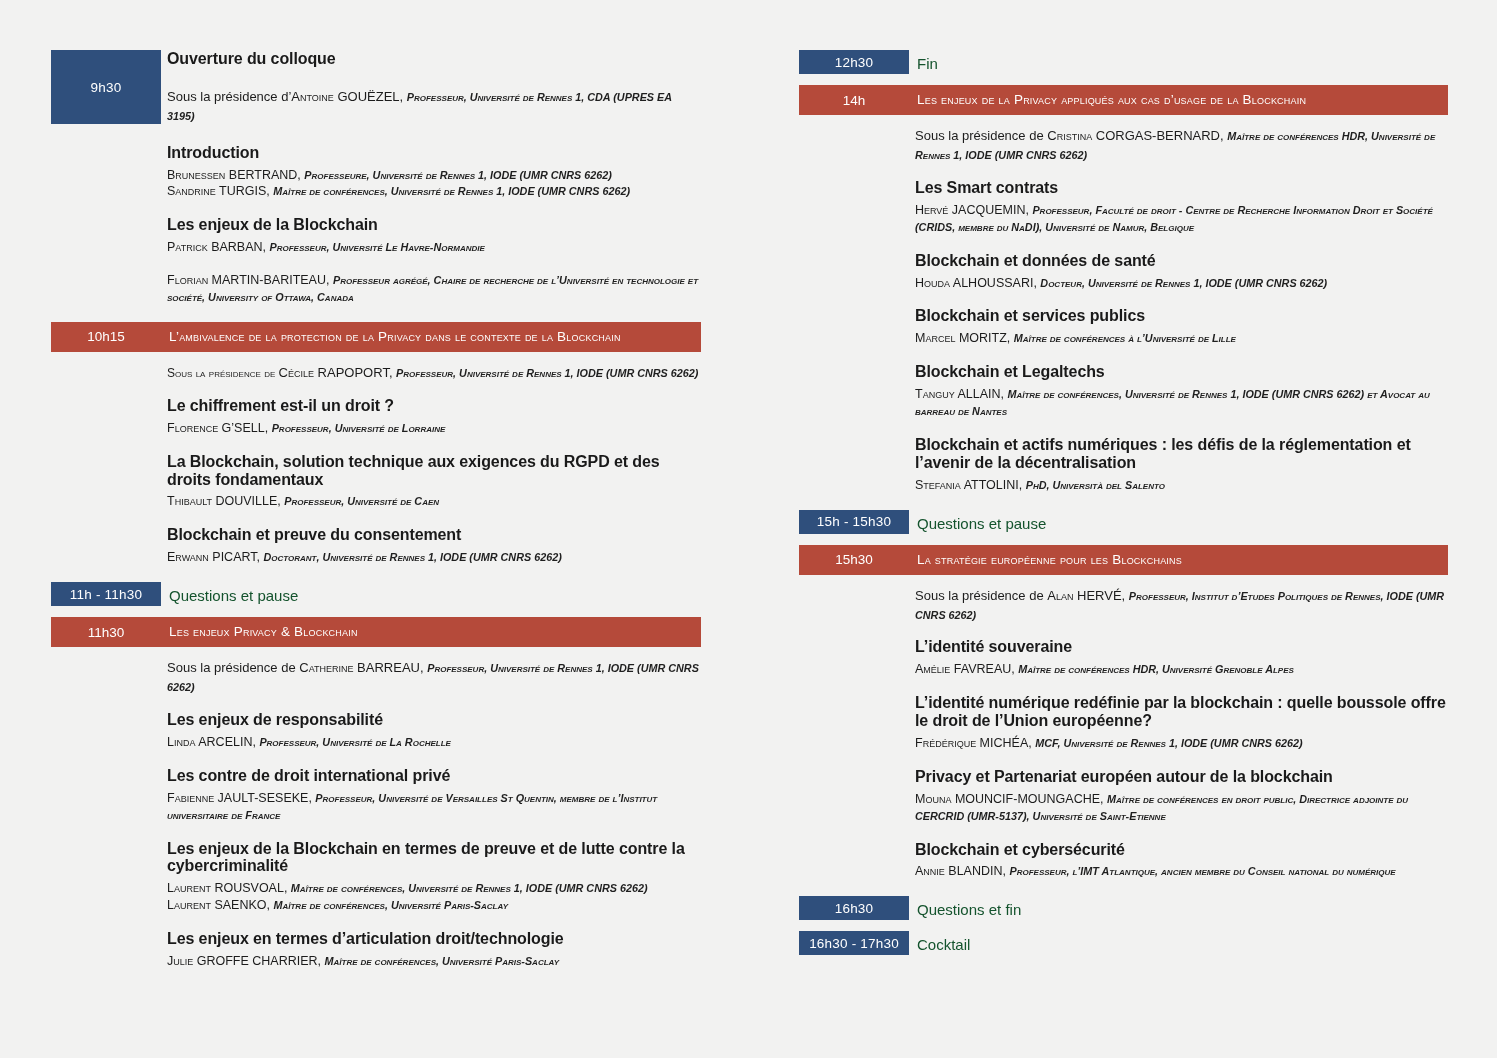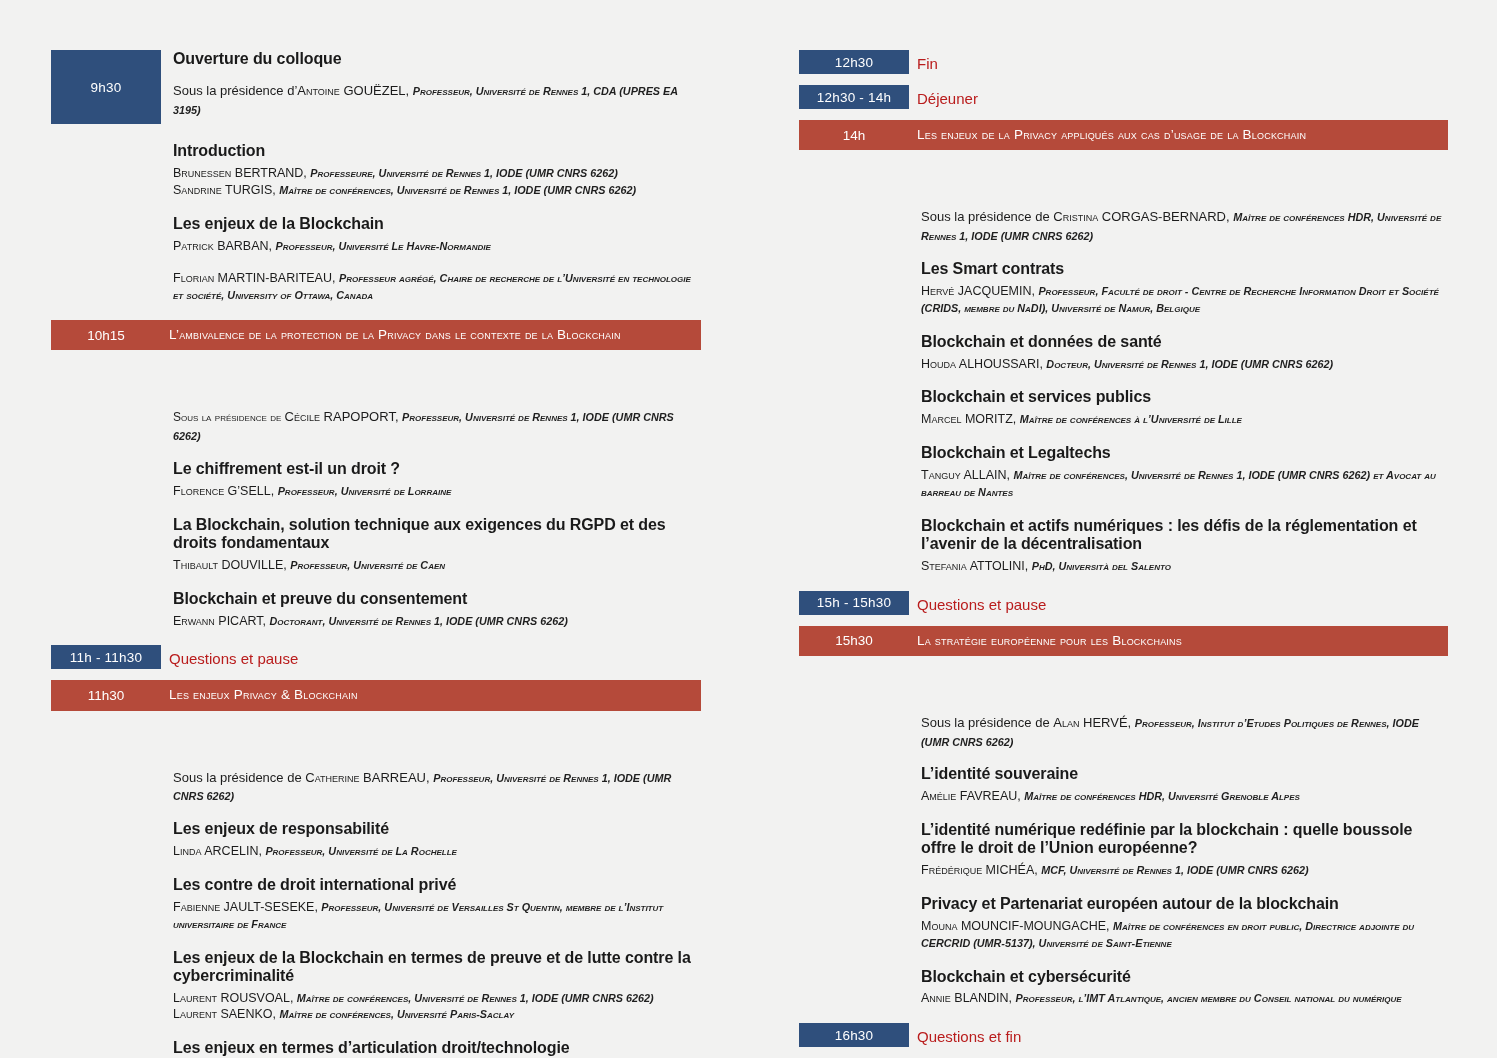--- a/index.html
+++ b/index.html
@@ -17,32 +17,32 @@
     font-family:"Liberation Sans", sans-serif;
     color:var(--ink);
     overflow:hidden;
   }
   .col{position:absolute;top:50px;display:flex;flex-direction:column;}
   .col-left{left:51px;width:650px;}
   .col-right{left:799px;width:649px;}
 
   .row{display:flex;align-items:flex-start;}
   .gutter{flex:0 0 110px;width:110px;}
-  .content{flex:1;padding-left:12px;min-width:0;}
+  .content{flex:1;padding-left:6px;min-width:0;}
 
   .badge{
     background:var(--blue);color:#fff;
     display:flex;align-items:center;justify-content:center;
     font-size:13.5px;letter-spacing:0.2px;
   }
   .badge.small{height:24px;}
   .badge.tall{height:74px;}
   .badge-row{margin-bottom:8px;}
   .badge-text{
-    font-size:15px;color:#b91c1c;
+    font-size:15px;color:#14532d;
     display:flex;align-items:center;height:27px;padding-left:8px;
   }
 
   .redbar{
     display:flex;background:var(--red);color:#fff;
     margin-bottom:12px;align-items:center;min-height:27px;width:100%;
   }
   .redbar .rtime{flex:0 0 110px;width:110px;text-align:center;font-size:13.5px;}
   .redbar .rtitle{
     padding:5px 12px 5px 8px;
@@ -55,25 +55,25 @@
   .talk-title{
     font-weight:bold;font-size:16px;line-height:1.12;
     color:var(--ink);letter-spacing:-0.1px;margin:0 0 5px 0;
   }
   .speaker{font-size:12.5px;line-height:1.35;color:#1c1c1c;}
   .sp-name{font-variant:small-caps;}
   .affil{
     font-variant:small-caps;font-style:italic;font-weight:bold;
     font-size:10.8px;color:#1f1f1f;
   }
-  .chair-block{margin-bottom:14px;margin-top:46px;}
+  .chair-block{margin-bottom:14px;}
   .chair-line{font-size:13px;line-height:1.45;color:#1c1c1c;max-width:560px;}
   .chair-line .lead{font-size:13px;}
   .chair-line.sc .lead{font-variant:small-caps;font-size:12px;}
-  .openblock .chair-line{margin-top:14px;}
+  .openblock .chair-line{margin-top:20px;}
 </style>
 </head>
 <body>
 
 <div class="page">
   <div class="col col-left">
       <div class="row openblock">
         <div class="gutter">
           <div class="badge tall">9h30</div>
         </div>
@@ -180,26 +180,20 @@
         </div>
       </div>
     </div>
   <div class="col col-right">
       <div class="row badge-row">
         <div class="gutter">
           <div class="badge small">12h30</div>
         </div>
         <div class="badge-text">Fin</div>
       </div>
-      <div class="row badge-row">
-        <div class="gutter">
-          <div class="badge small">12h30 - 14h</div>
-        </div>
-        <div class="badge-text">Déjeuner</div>
-      </div>
       <div class="redbar">
         <div class="rtime">14h</div>
         <div class="rtitle">Les enjeux de la Privacy appliqués aux cas d’usage de la Blockchain</div>
       </div>
       <div class="row chair-block">
         <div class="gutter"></div>
         <div class="content">
           <div class="chair-line"><span class="lead">Sous la présidence de </span><span class="sp-name">Cristina CORGAS-BERNARD, </span><span class="affil">Maître de conférences HDR, Université de Rennes 1, IODE (UMR CNRS 6262)</span></div>
         </div>
       </div>

